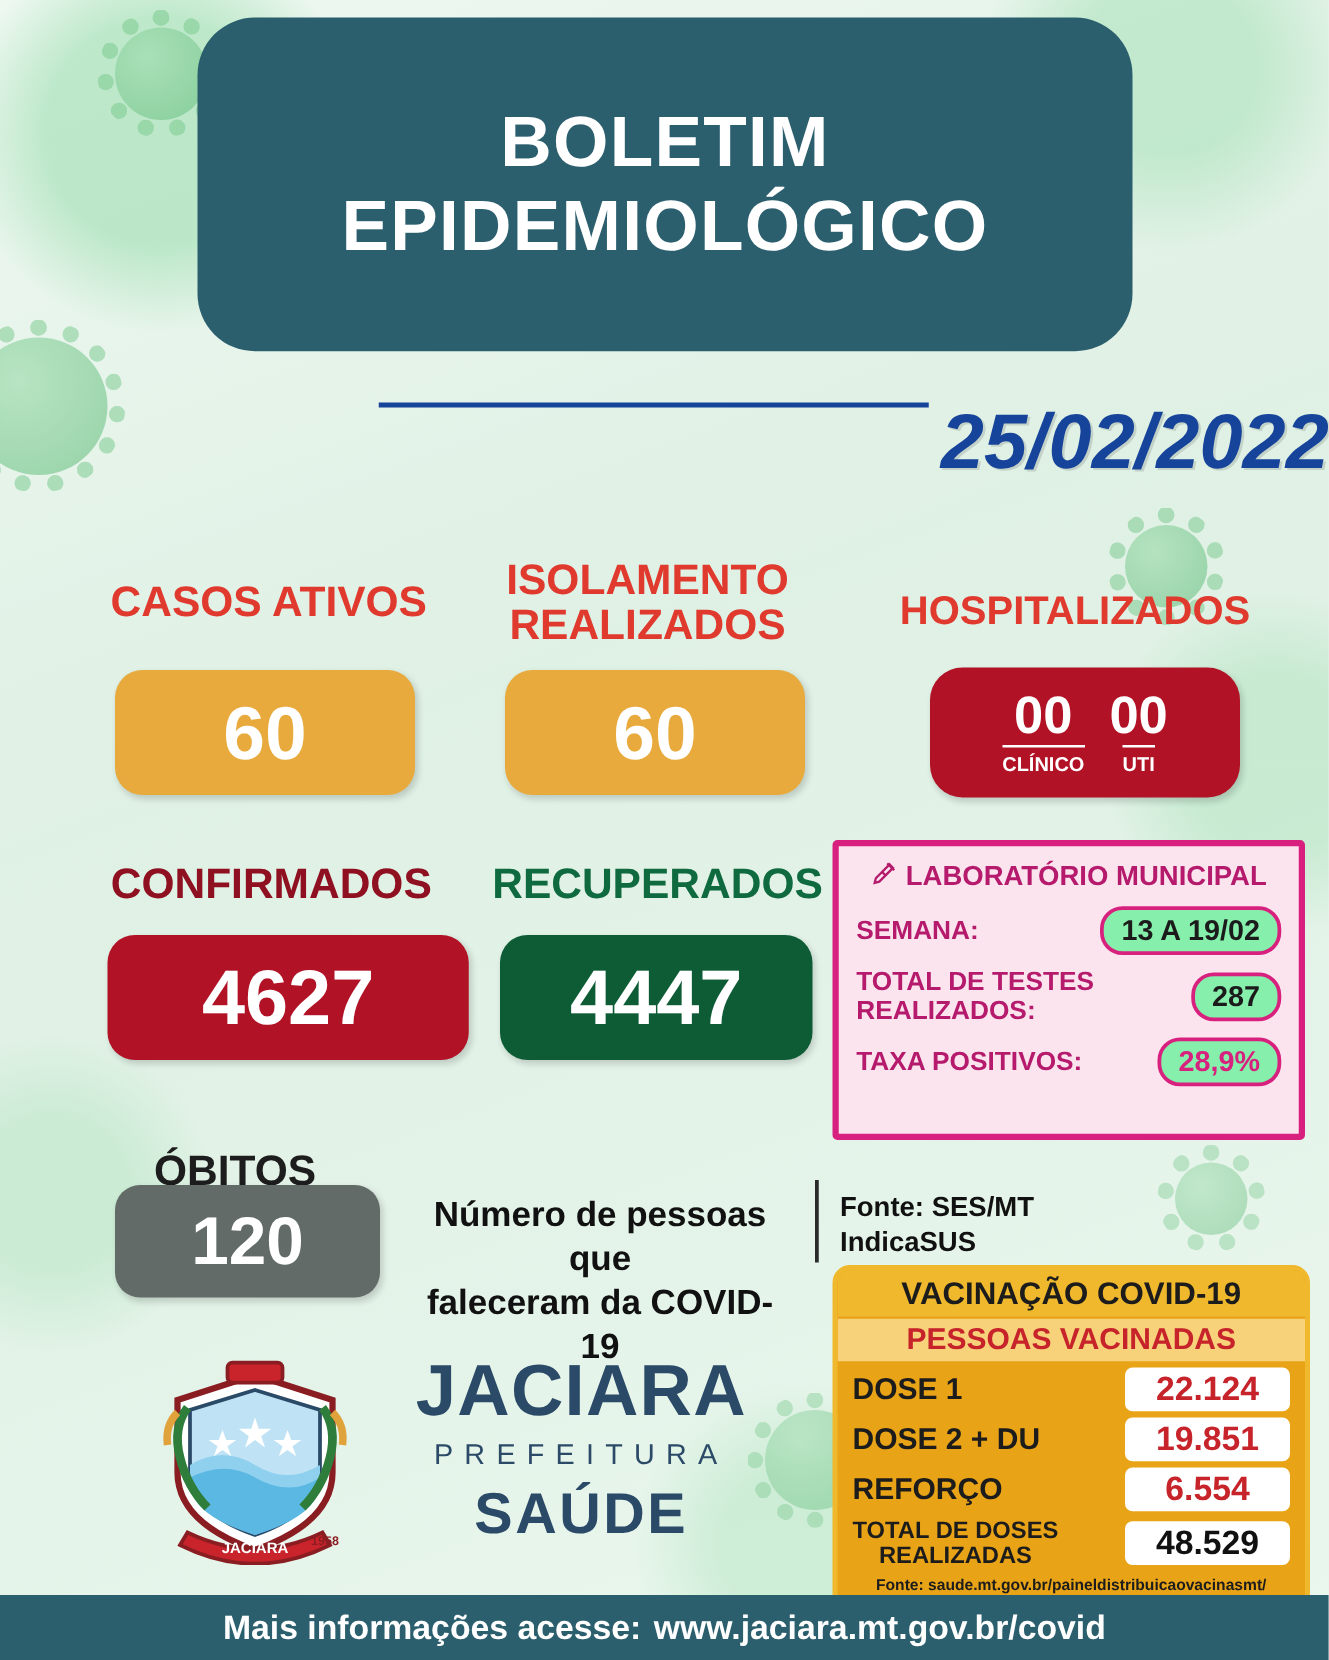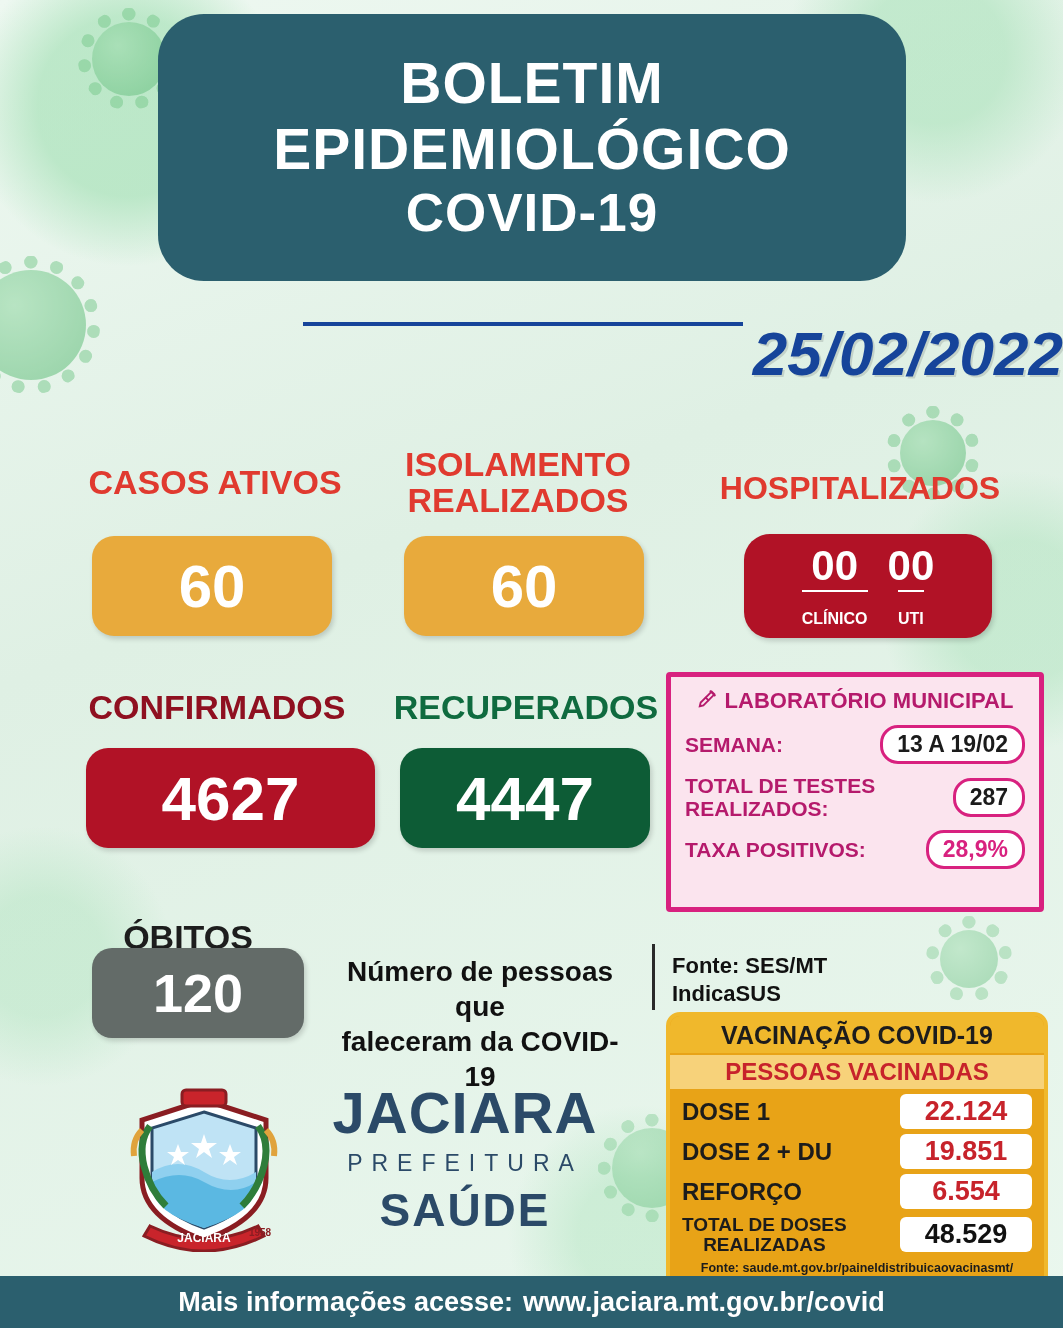--- a/index.html
+++ b/index.html
@@ -78,21 +78,21 @@
   .pill-isol { left: 404px; top: 536px; width: 240px; height: 100px; background: #e8aa3c; font-size: 60px; }
 
   
   .lbl-hosp { left: 690px; top: 472px; width: 340px; font-size: 32px; color: #e03a2f; }
   .pill-hosp {
     left: 744px; top: 534px; width: 248px; height: 104px; background: #b11226;
     flex-direction: row; gap: 20px; border-radius: 26px;
   }
   .hosp-col { display: flex; flex-direction: column; align-items: center; }
   .hosp-num { font-size: 42px; font-weight: bold; line-height: 1; }
-  .hosp-sub { font-size: 16px; font-weight: bold; border-top: 2px solid #fff; margin-top: 3px; padding-top: 18px; }
+  .hosp-sub { font-size: 16px; font-weight: bold; border-top: 2px solid #fff; margin-top: 3px; padding-top: 6px; }
 
   
   .lbl-conf { left: 52px; top: 690px; width: 330px; font-size: 34px; color: #8f1020; }
   .pill-conf { left: 86px; top: 748px; width: 289px; height: 100px; background: #b11226; font-size: 62px; }
 
   
   .lbl-recup { left: 366px; top: 690px; width: 320px; font-size: 34px; color: #0f6b3f; }
   .pill-recup { left: 400px; top: 748px; width: 250px; height: 100px; background: #0d5c36; font-size: 62px; }
 
   
@@ -113,21 +113,21 @@
     position: absolute; left: 666px; top: 672px; width: 378px; height: 240px;
     background: #fbe4ee; border: 5px solid #d8217f; border-radius: 4px; padding: 8px 10px;
   }
   .lab-title {
     display: flex; align-items: center; justify-content: center; gap: 6px;
     font-size: 22px; font-weight: bold; color: #b51a6c; margin-top: 2px;
   }
   .lab-row { display: flex; align-items: center; justify-content: space-between; margin-top: 10px; padding: 0 4px; }
   .lab-key { font-size: 21px; font-weight: bold; color: #b51a6c; line-height: 1.1; text-align: left; }
   .lab-val {
-    background: #ffffff; border: 3px solid #d8217f; border-radius: 18px;
+    background: #86efac; border: 3px solid #d8217f; border-radius: 18px;
     padding: 3px 14px; font-size: 23px; font-weight: bold; color: #1b1b1b; white-space: nowrap;
   }
   .lab-val.pink { color: #d8217f; }
 
   
   .vac {
     position: absolute; left: 666px; top: 1012px; width: 382px; height: 282px;
     background: #e8a317; border: 4px solid #f0b82c; border-radius: 14px; overflow: hidden;
   }
   .vac-title {
@@ -176,21 +176,20 @@
 <div class="virus v2"></div>
 <div class="virus v3"></div>
 <div class="virus v4"></div>
 <div class="virus v5"></div>
 
 <div class="page">
 
   <div class="header-card">
     <div class="l1">BOLETIM</div>
     <div class="l2">EPIDEMIOLÓGICO</div>
-    <div class="l3">COVID-19</div>
   </div>
 
   <div class="date-rule"></div>
   <div class="date">25/02/2022</div>
 
   <div class="stat-label lbl-ativos">CASOS ATIVOS</div>
   <div class="pill pill-ativos">60</div>
 
   <div class="stat-label lbl-isol">
     <div>ISOLAMENTO</div>

